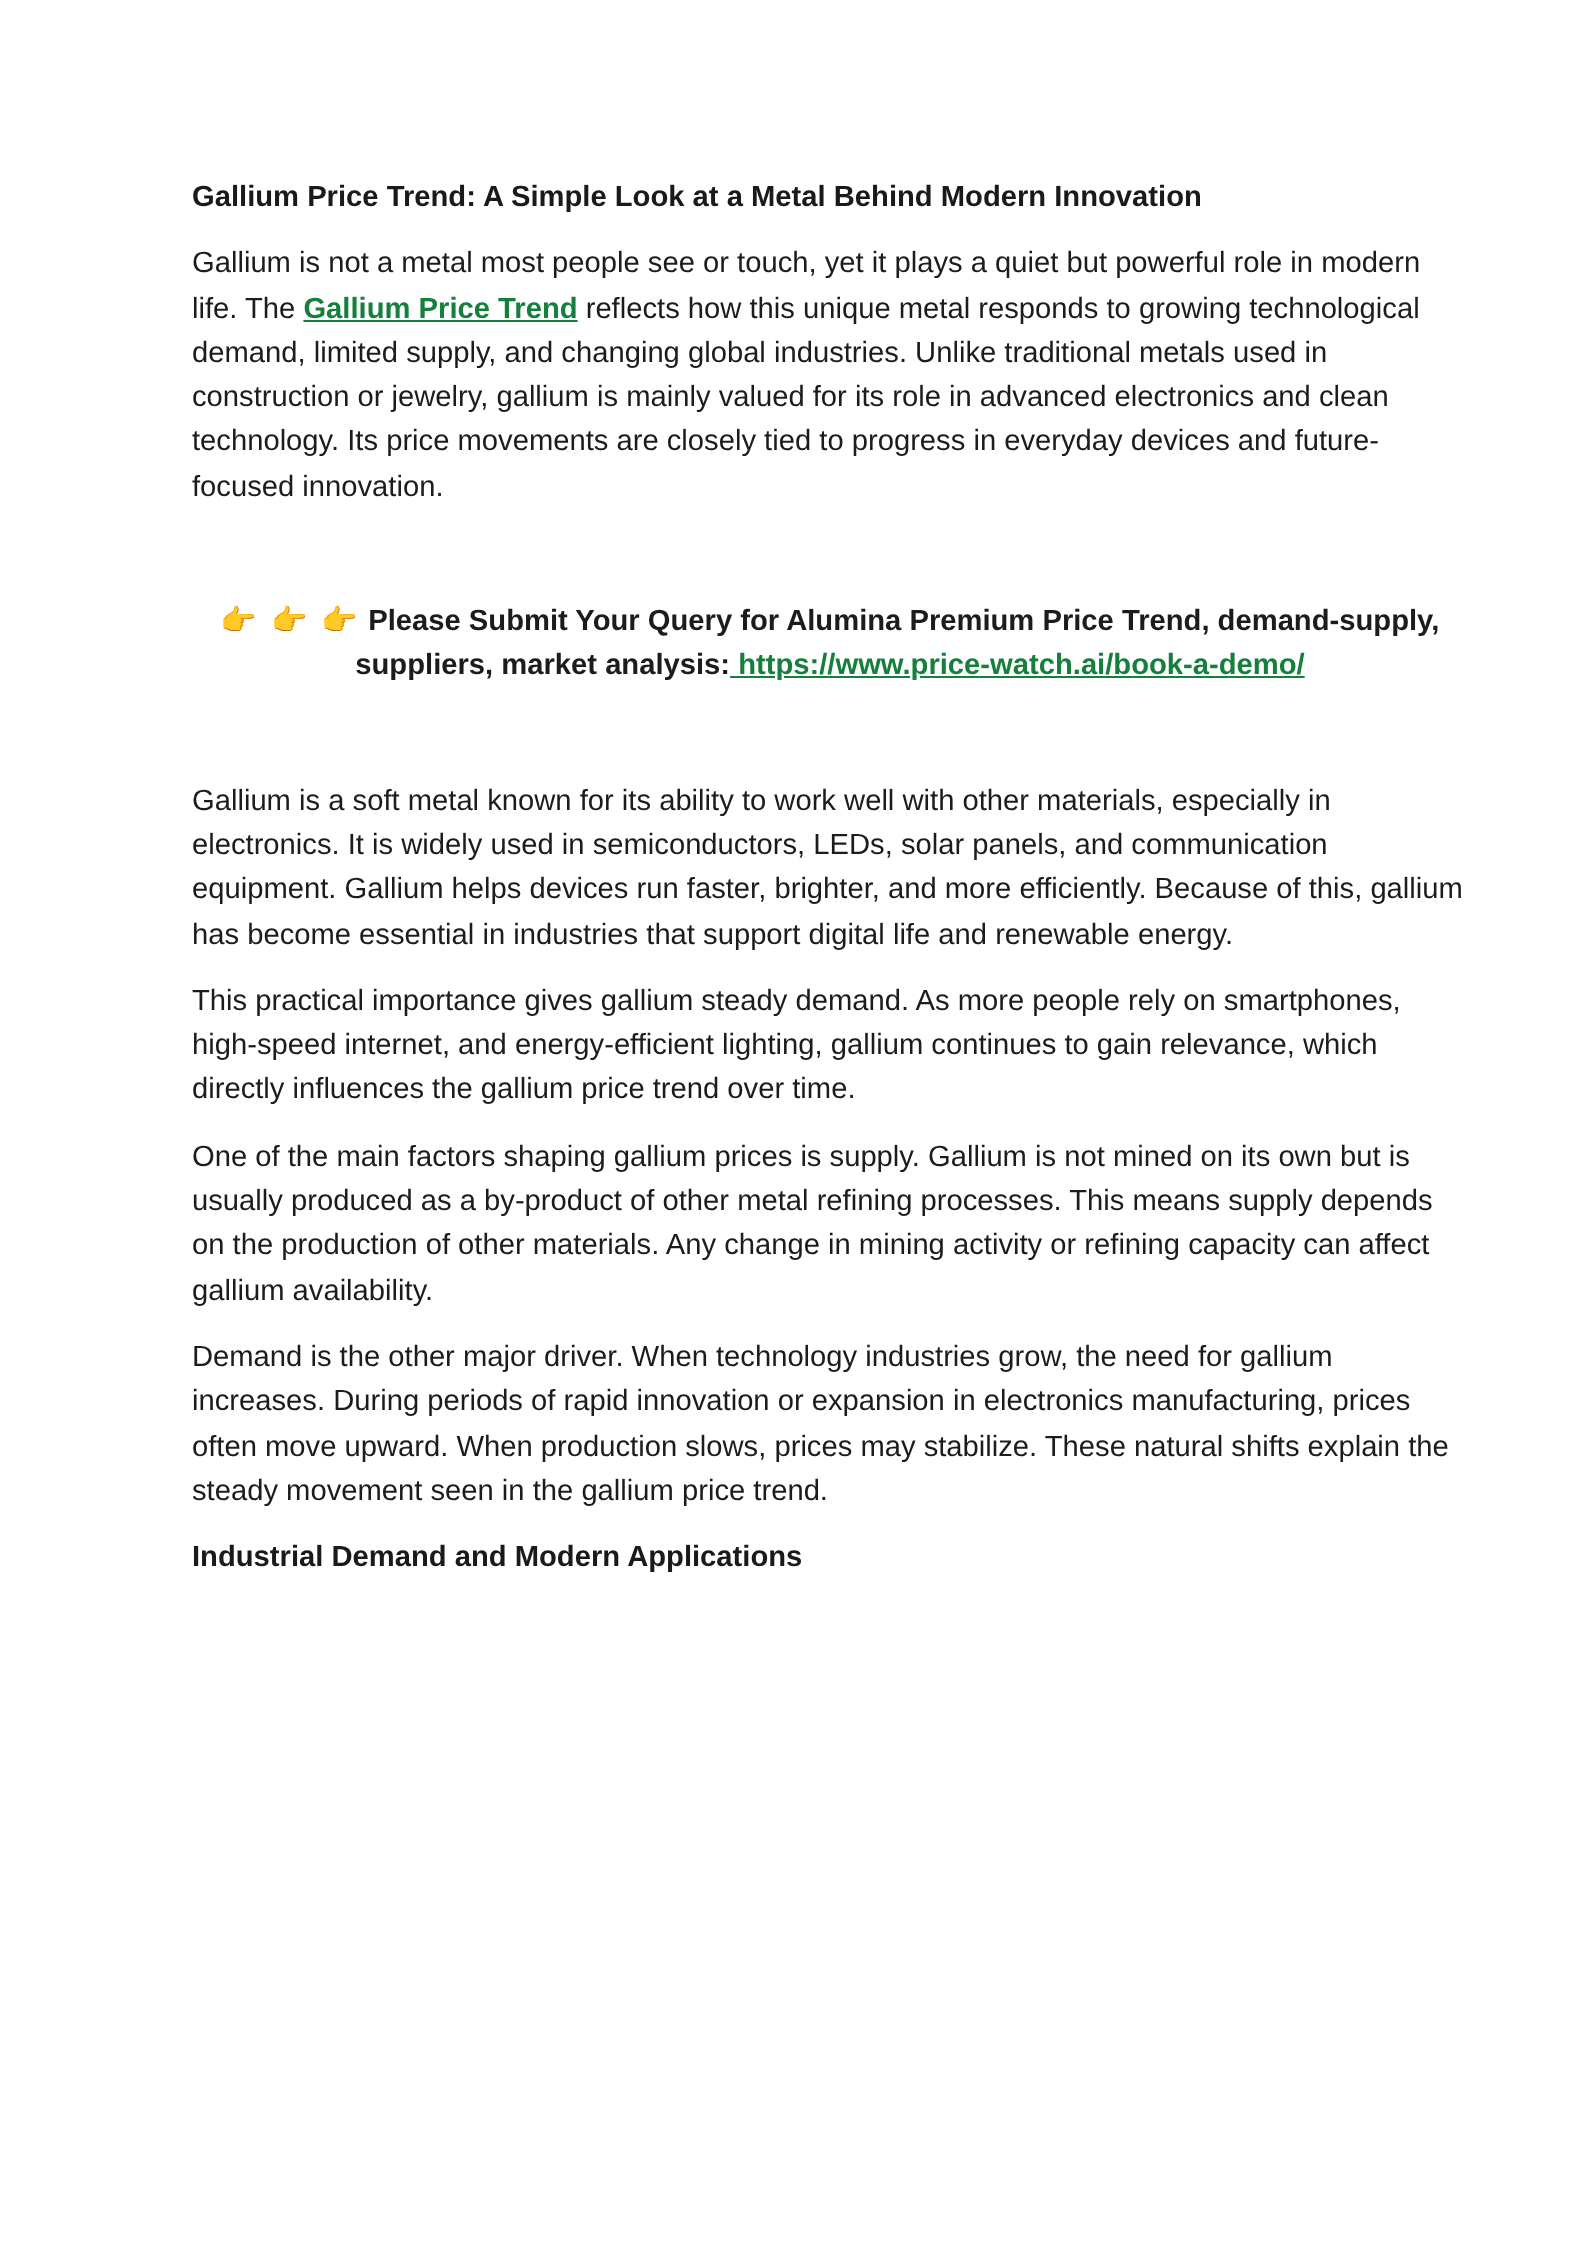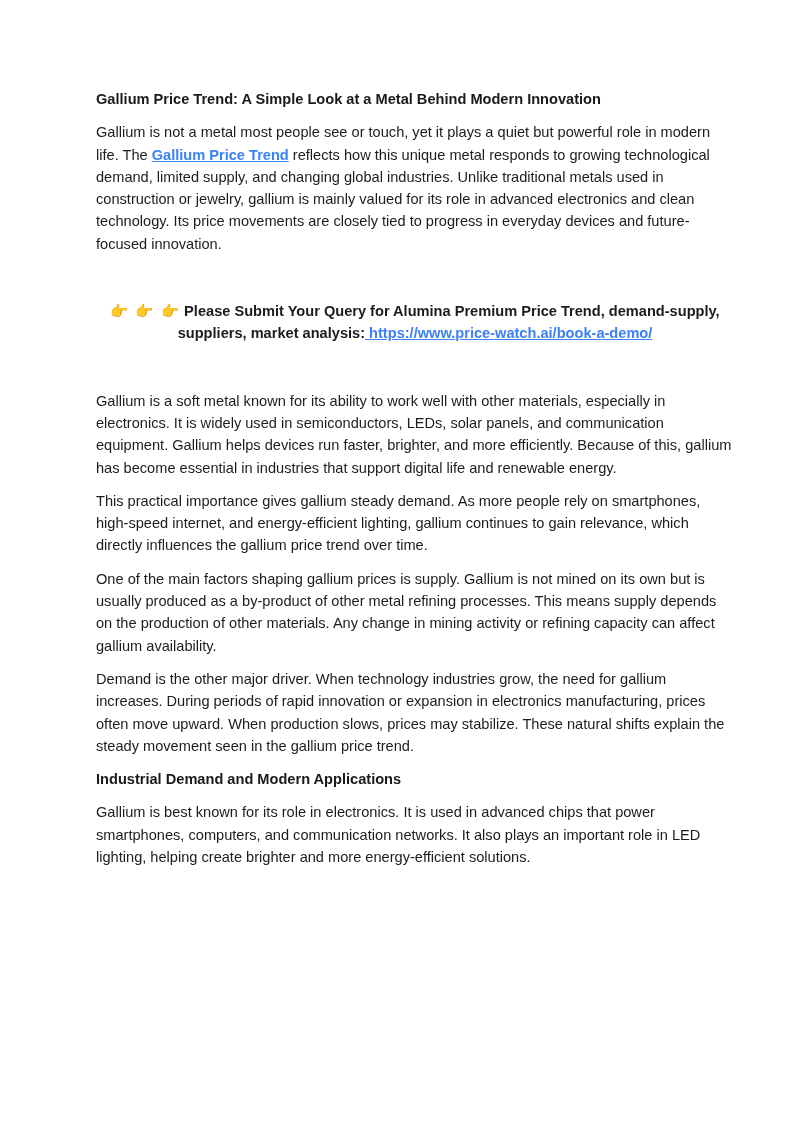--- a/index.html
+++ b/index.html
@@ -22,21 +22,21 @@
     font-weight: 700;
     margin: 0 0 11px 0;
     color: #1a1a1a;
   }
   .doc-para {
     margin: 0 0 11px 0;
   }
   .doc-para.bold { font-weight: 700; text-align: center; }
   .spacer { height: 34px; }
   a.doc-link {
-    color: #3b82f6;
+    color: #15803d;
     font-weight: 700;
     cursor: pointer;
   }
   .emoji {
     color: #f3a738;
     letter-spacing: 1px;
     font-family: "DejaVu Sans", sans-serif;
   }
 </style>
 </head>
@@ -54,15 +54,14 @@
 
   <div class="spacer"></div>
 
   <p class="doc-para">Gallium is a soft metal known for its ability to work well with other materials, especially in electronics. It is widely used in semiconductors, LEDs, solar panels, and communication equipment. Gallium helps devices run faster, brighter, and more efficiently. Because of this, gallium has become essential in industries that support digital life and renewable energy.</p>
   <p class="doc-para">This practical importance gives gallium steady demand. As more people rely on smartphones, high-speed internet, and energy-efficient lighting, gallium continues to gain relevance, which directly influences the gallium price trend over time.</p>
 
   <p class="doc-para">One of the main factors shaping gallium prices is supply. Gallium is not mined on its own but is usually produced as a by-product of other metal refining processes. This means supply depends on the production of other materials. Any change in mining activity or refining capacity can affect gallium availability.</p>
   <p class="doc-para">Demand is the other major driver. When technology industries grow, the need for gallium increases. During periods of rapid innovation or expansion in electronics manufacturing, prices often move upward. When production slows, prices may stabilize. These natural shifts explain the steady movement seen in the gallium price trend.</p>
 
   <h2 class="doc-heading">Industrial Demand and Modern Applications</h2>
-  <p class="doc-para">Gallium is best known for its role in electronics. It is used in advanced chips that power smartphones, computers, and communication networks. It also plays an important role in LED lighting, helping create brighter and more energy-efficient solutions.</p>
 
 </div>
 
 </body></html>

